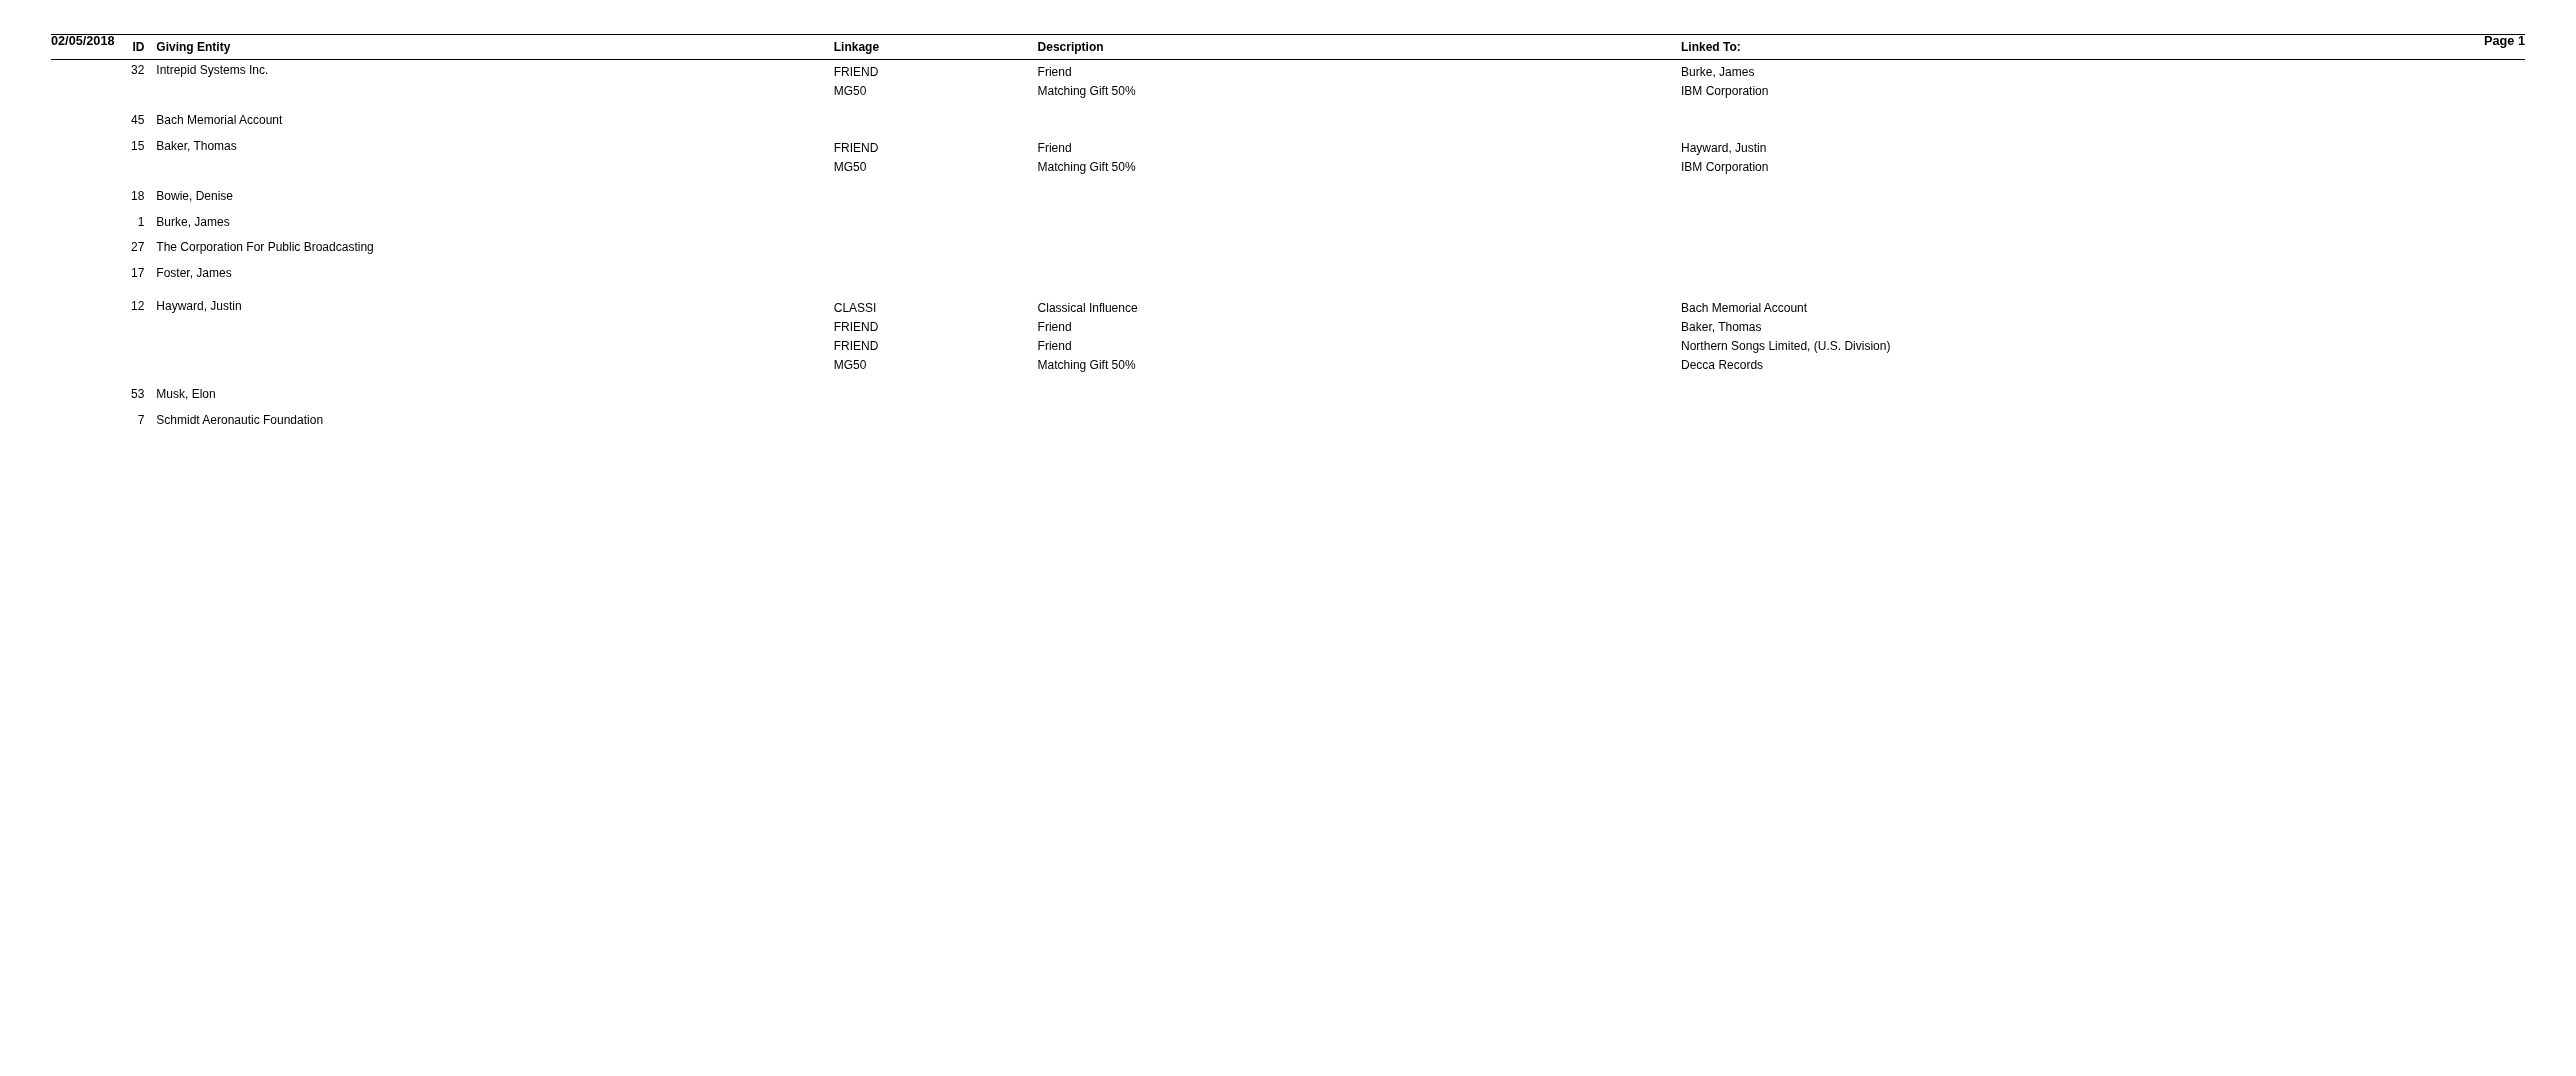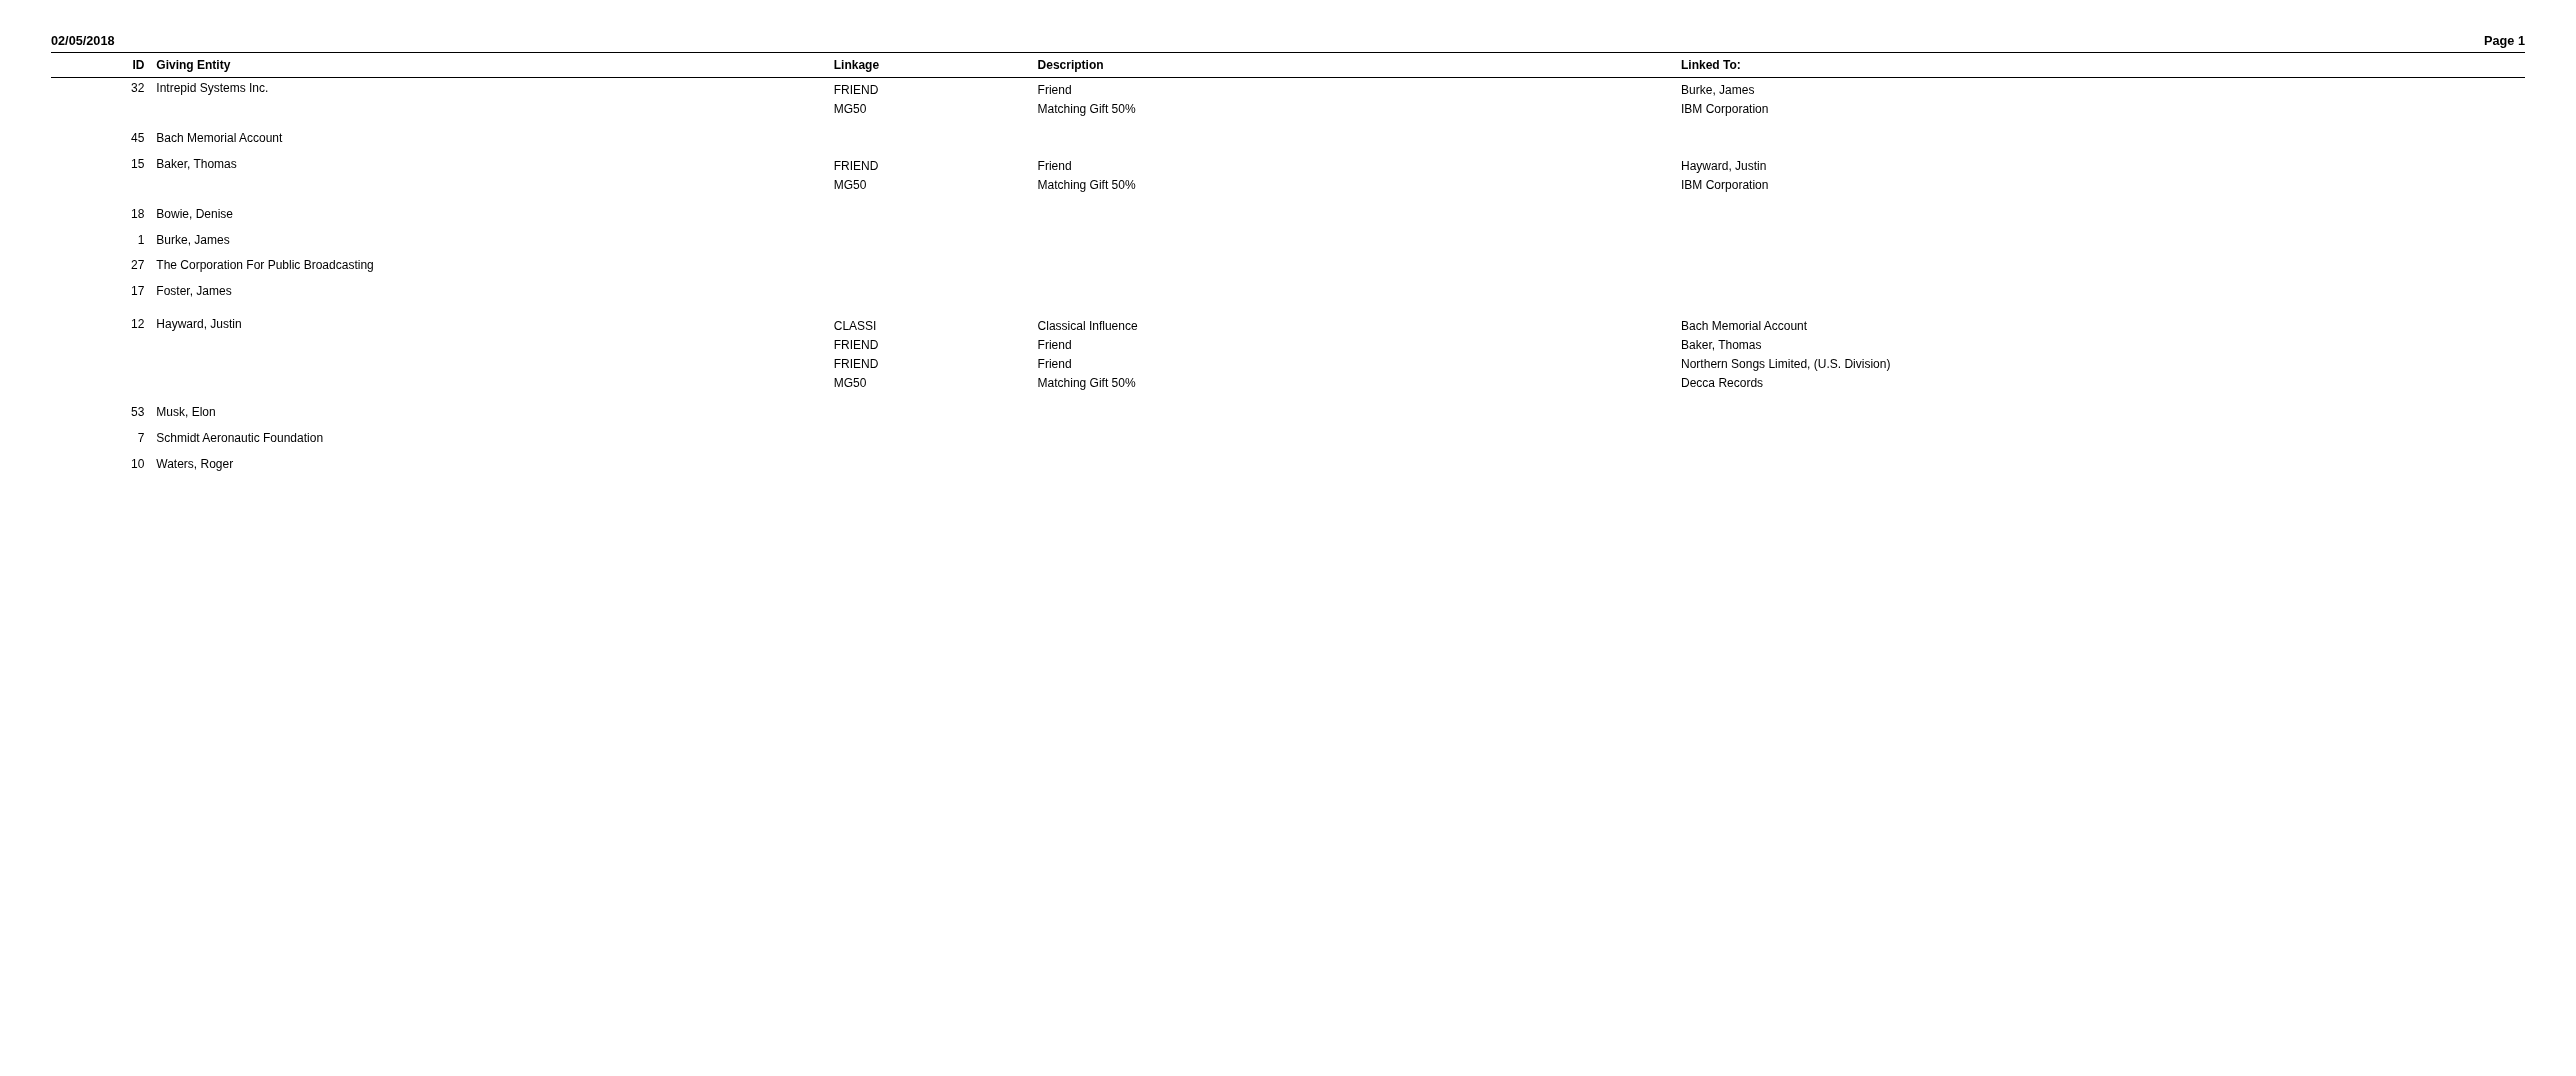--- a/index.html
+++ b/index.html
@@ -9,21 +9,21 @@
     }
     body {
       background: #ffffff;
       font-family: Arial, sans-serif;
       font-size: 12px;
       color: #000000;
     }
     .page {
       width: 2576px;
       min-height: 1077px;
-      padding: 52px 51px;
+      padding: 34px 51px;
       position: relative;
     }
     .header-date {
       position: absolute;
       top: 34px;
       left: 51px;
       font-weight: bold;
       font-size: 12.7px;
     }
     .header-page {
@@ -201,26 +201,19 @@
         <tr class="row-group">
           <td class="col-id">7</td>
           <td class="col-giving">Schmidt Aeronautic Foundation</td>
           <td class="col-linkage multi-line"></td>
           <td class="col-description multi-line"></td>
           <td class="col-linked multi-line"></td>
         </tr>
         <tr>
           <td colspan="5" style="height: 6.8px;"></td>
         </tr>
-        <tr class="row-group">
-          <td class="col-id">10</td>
-          <td class="col-giving">Waters, Roger</td>
-          <td class="col-linkage multi-line"></td>
-          <td class="col-description multi-line"></td>
-          <td class="col-linked multi-line"></td>
-        </tr>
         <tr>
           <td colspan="5" style="height: 6.8px;"></td>
         </tr>
       </tbody>
   </table>
 </div>
 
 
 </body></html>

